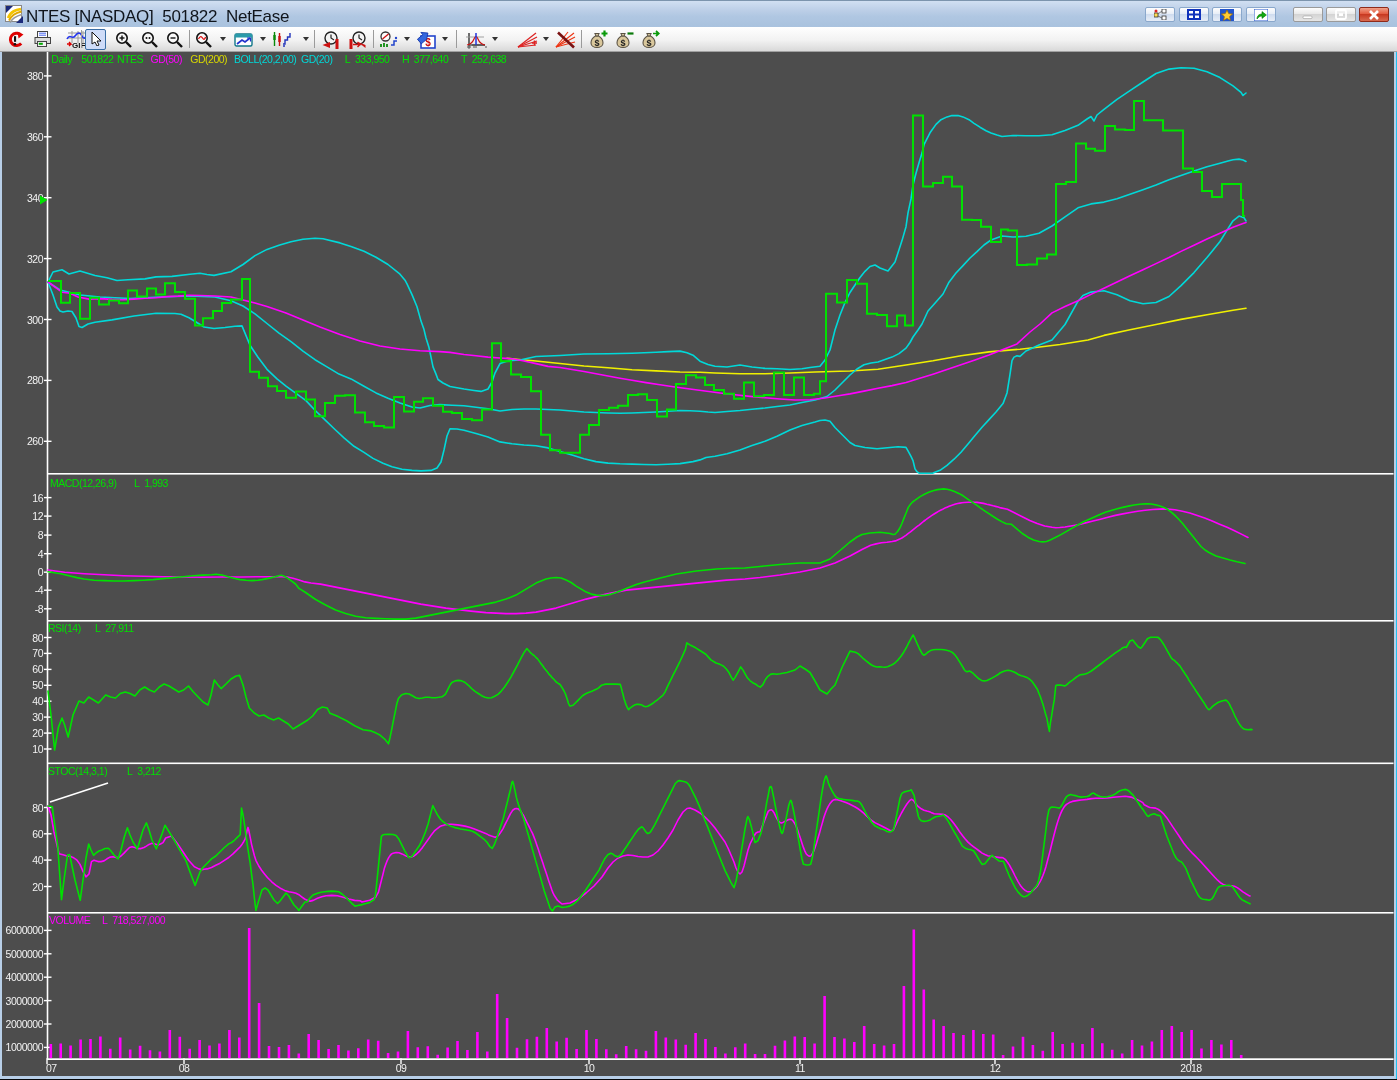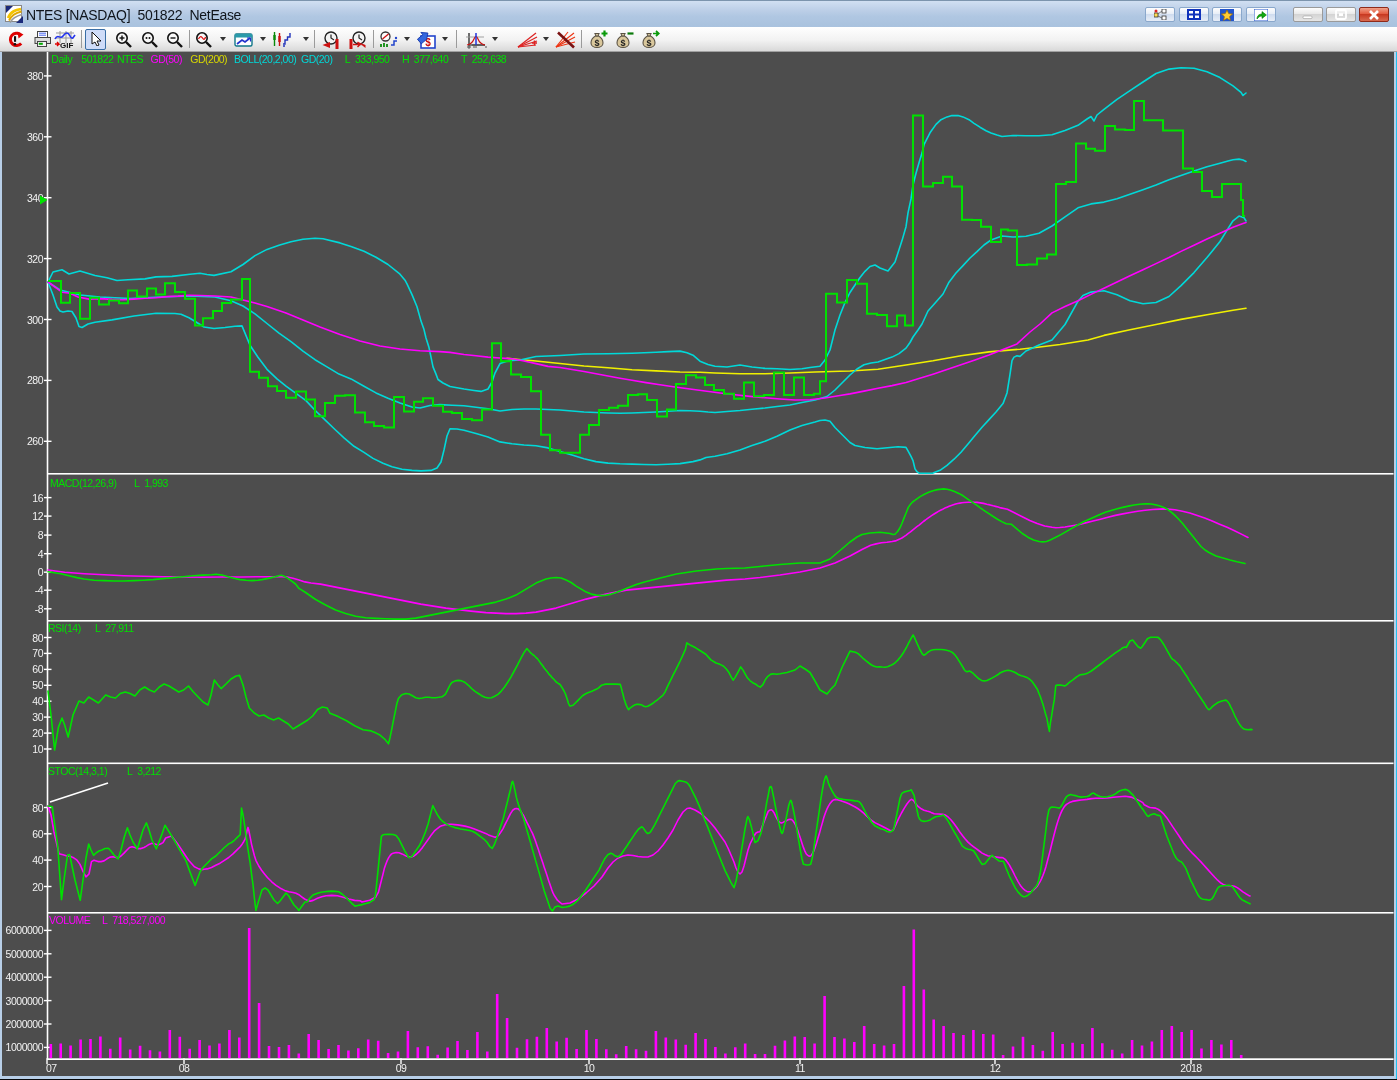--- a/index.html
+++ b/index.html
@@ -132,21 +132,21 @@
 <div style="position:absolute;left:0;top:0;width:100%;height:1px;background:#7c94ad"></div>
 <div style="position:absolute;left:5px;top:5px;width:17px;height:17px;background:#fff;border:1px solid #888">
 <svg width="17" height="17">
           <polygon points="0,0 7,0 0,7" fill="#1b2a7a"></polygon>
           <polygon points="17,17 10,17 17,10" fill="#1b2a7a"></polygon>
           <path d="M2 12 C5 5 10 4 15 3" stroke="#f4c400" stroke-width="2.6" fill="none"></path>
           <path d="M3 14.5 C6 8 11 6.5 15.5 5.5" stroke="#e0a800" stroke-width="1.8" fill="none"></path>
           <path d="M4 16.5 C7 11 12 9.5 16 8.5" stroke="#9a9a9a" stroke-width="1.6" fill="none"></path>
         </svg>
 </div>
-<div style="position:absolute;left:26px;top:7px;font-family:'Liberation Sans',sans-serif;font-size:14px;letter-spacing:-0.3px;color:#10151c">NTES [NASDAQ]&nbsp;&nbsp;501822&nbsp;&nbsp;NetEase</div>
+<div style="position:absolute;left:26px;top:7px;font-family:'Liberation Sans',sans-serif;font-size:17px;letter-spacing:-0.3px;color:#10151c">NTES [NASDAQ]&nbsp;&nbsp;501822&nbsp;&nbsp;NetEase</div>
 <div style="position:absolute;left:1145px;top:7px;width:30px;height:15px;background:linear-gradient(#fdfdfd,#e8eef7 45%,#cfdcef 50%,#e6edf7);border:1px solid #8aa8cc;border-radius:2px;display:flex;align-items:center;justify-content:center">
         <svg width="13" height="11">
           <rect x="0" y="4" width="4" height="4" fill="#ffdd55" stroke="#333" stroke-width="0.8"></rect>
           <rect x="8" y="0" width="4" height="4" fill="#fff" stroke="#333" stroke-width="0.8"></rect>
           <rect x="8" y="7" width="4" height="4" fill="#fff" stroke="#333" stroke-width="0.8"></rect>
           <circle cx="2" cy="2" r="1.5" fill="#dd2222"></circle>
           <line x1="4" y1="5" x2="8" y2="2" stroke="#555" stroke-width="0.8"></line>
           <line x1="4" y1="7" x2="8" y2="9" stroke="#555" stroke-width="0.8"></line>
         </svg>
       </div>
@@ -195,21 +195,21 @@
         <rect x="7" y="5.2" width="2.1" height="5.6" fill="#111"></rect>
       </svg></div>
 <div style="position:absolute;left:34px;top:31px;width:17px;height:17px"><svg width="18" height="17">
         <rect x="3.5" y="0.5" width="10" height="6" fill="#fff" stroke="#444" stroke-width="1"></rect>
         <line x1="5" y1="2.2" x2="12" y2="2.2" stroke="#3355ee" stroke-width="0.9"></line>
         <line x1="5" y1="4.2" x2="12" y2="4.2" stroke="#3355ee" stroke-width="0.9"></line>
         <rect x="1" y="6.5" width="15.5" height="6" fill="#dcdcdc" stroke="#444"></rect>
         <rect x="3.5" y="10.5" width="9" height="5" fill="#f2f2f2" stroke="#444"></rect>
         <rect x="4.8" y="11.8" width="4" height="2" fill="#00aa00"></rect>
       </svg></div>
-<div style="position:absolute;left:54px;top:30px;width:22px;height:18px"><svg width="22" height="18">
+<div style="position:absolute;left:66px;top:30px;width:22px;height:18px"><svg width="22" height="18">
         <path d="M2 3 h18 M2 8 h18 M6 1 v12 M12 1 v12 M17 1 v12" stroke="#999" stroke-width="1"></path>
         <path d="M1 9 C4 3 6 10 9 6 S14 2 16 6 19 8 21 5" fill="none" stroke="#2233ee" stroke-width="1.6"></path>
         <path d="M1 14 l4 0 l-2 -2 m2 2 l-2 2" stroke="#dd0000" stroke-width="1.4" fill="none"></path>
         <text x="6" y="18" font-size="8" font-weight="bold" fill="#111" font-family="Liberation Sans">GIF</text>
       </svg></div>
 <div style="position:absolute;left:81px;top:30px;width:1px;height:18px;background:#9b9b9b"></div>
 <div style="position:absolute;left:85px;top:28.5px;width:21px;height:21px;background:#cfdcf8;border:1px solid #3a6ea5;border-radius:2px"></div>
 <div style="position:absolute;left:91px;top:31px;width:12px;height:15px"><svg width="12" height="15">
         <path d="M1 1 L10 10 L6 10 L8 14 L6 15 L4 11 L1 13 Z" fill="#fff" stroke="#111" stroke-width="1"></path>
       </svg></div>

